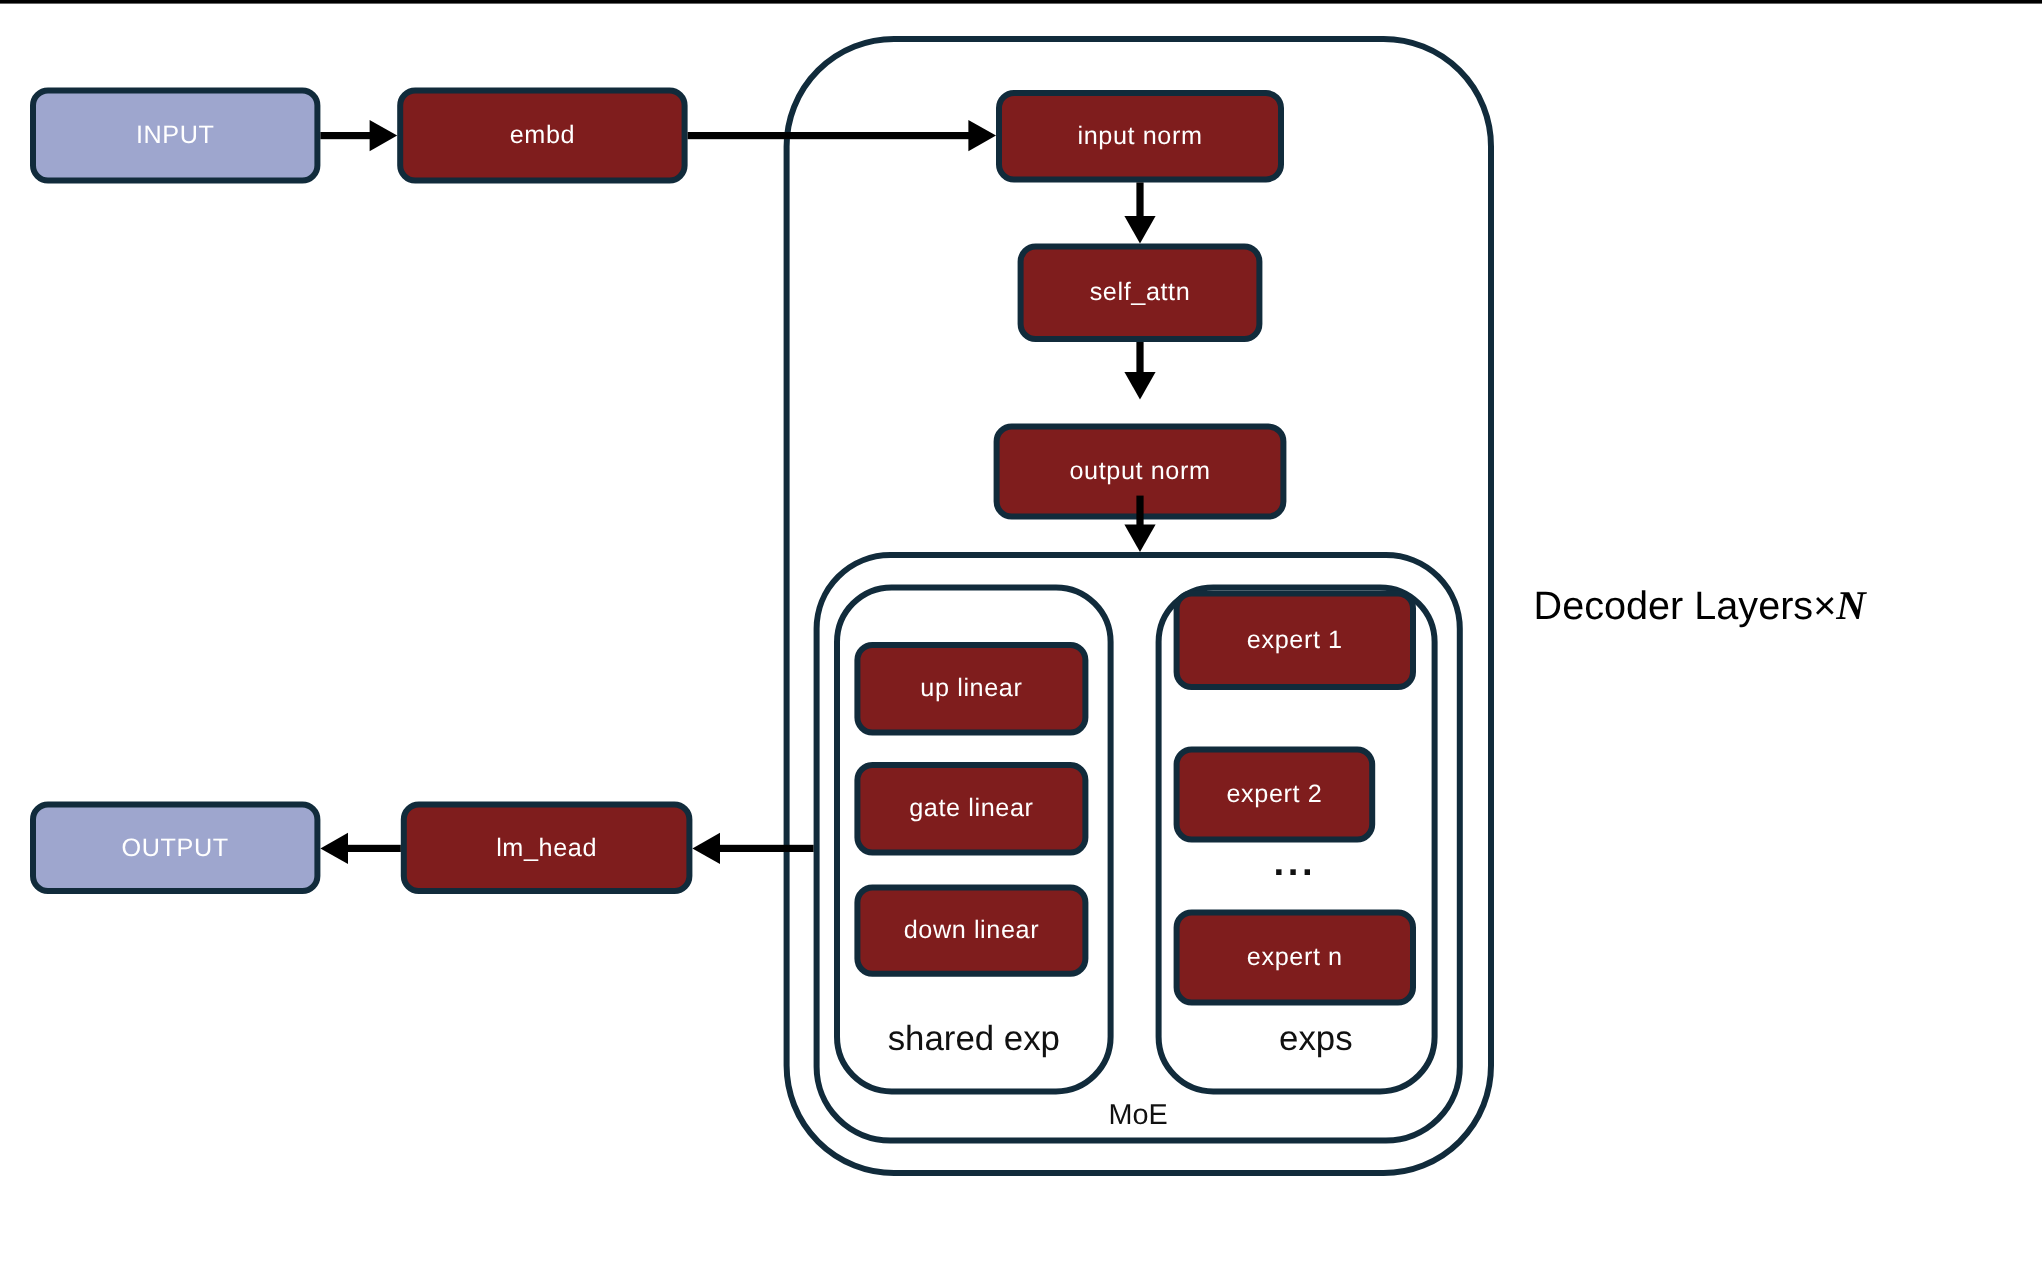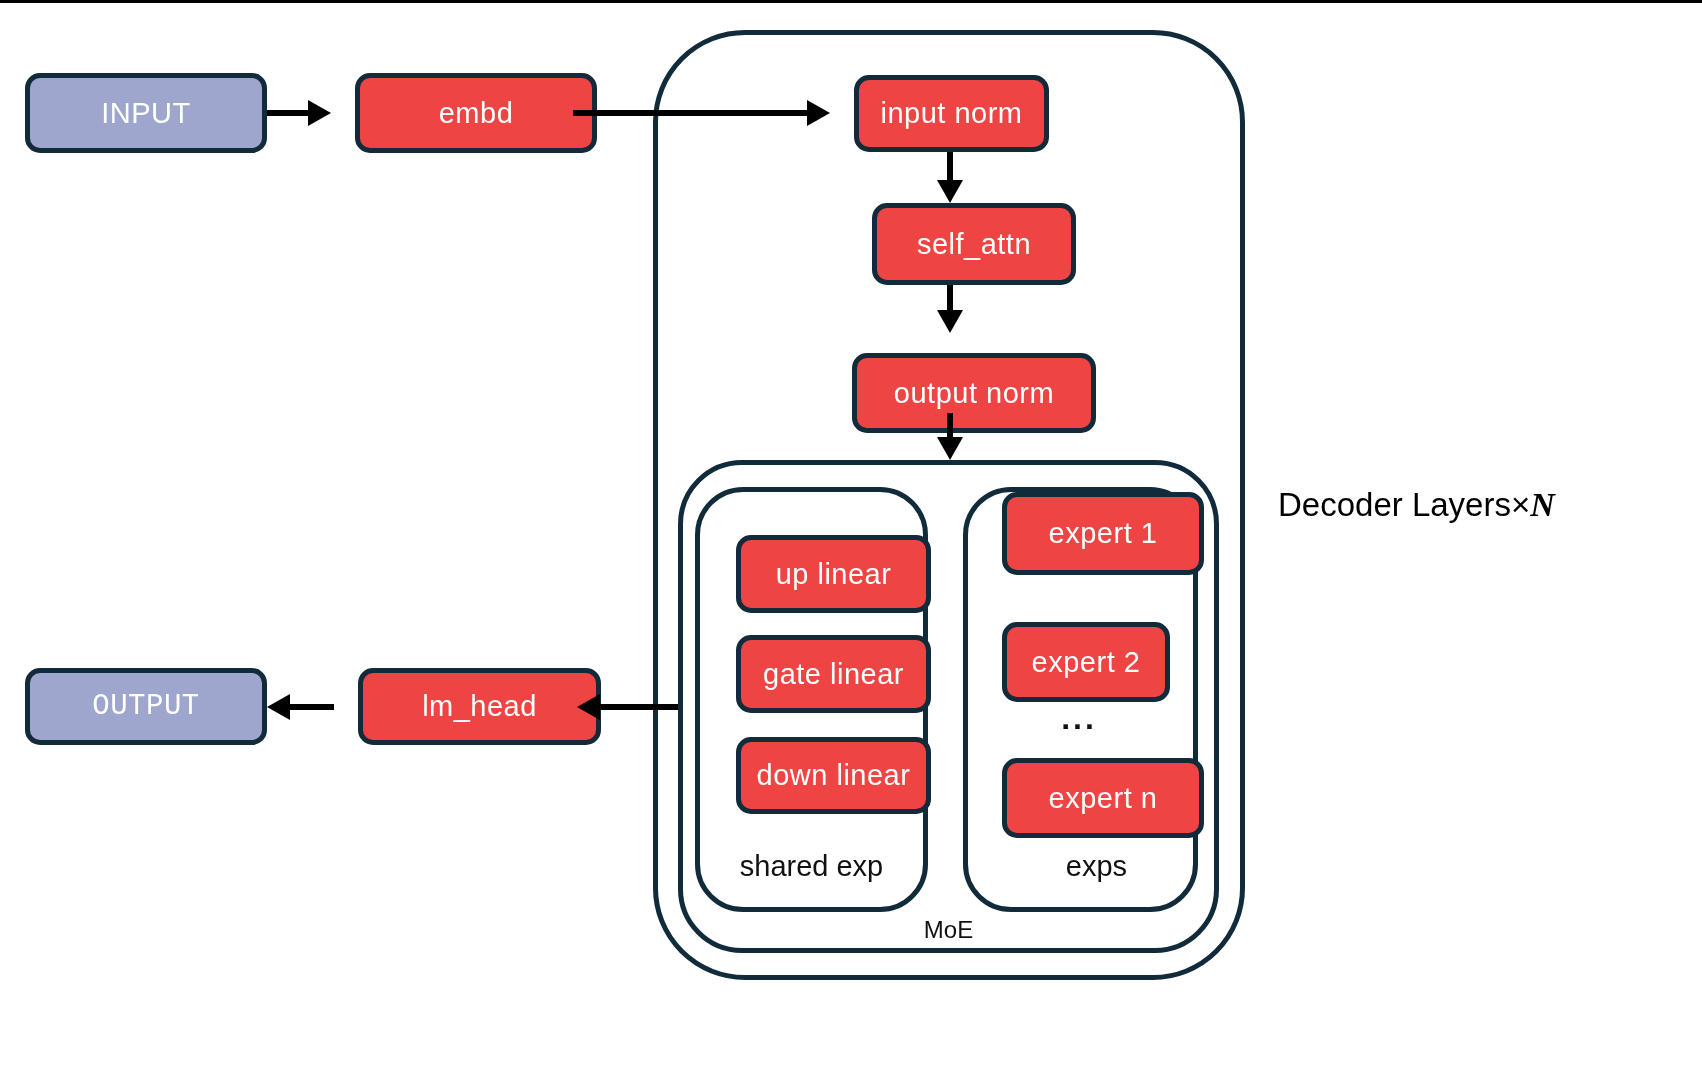--- a/index.html
+++ b/index.html
@@ -6,23 +6,23 @@
   body{
     width:1702px;height:1068px;position:relative;background:#ffffff;
     font-family:"Liberation Sans", sans-serif;overflow:hidden;
   }
   .abs{position:absolute;box-sizing:border-box;}
   .topline{left:0;top:0;width:1702px;height:3px;background:#000;}
   
   .node{
     border:5px solid #112B3B;border-radius:15px;
     display:flex;align-items:center;justify-content:center;
-    color:#ffffff;font-size:29px;letter-spacing:.5px;z-index:3;
+    color:#ffffff;font-size:21px;letter-spacing:.5px;z-index:3;
   }
-  .salmon{background:#ef4444;margin-left:24px;}
+  .salmon{background:#7f1d1d;}
   .purple{background:#9EA6CE;}
   
   .container{border:5px solid #112B3B;background:transparent;z-index:1;}
   
   .hline{height:6px;background:#000;z-index:5;}
   .vline{width:6px;background:#000;z-index:5;}
   .ah-right{width:0;height:0;border-left:23px solid #000;border-top:13px solid transparent;border-bottom:13px solid transparent;z-index:5;}
   .ah-left{width:0;height:0;border-right:23px solid #000;border-top:13px solid transparent;border-bottom:13px solid transparent;z-index:5;}
   .ah-down{width:0;height:0;border-top:23px solid #000;border-left:13px solid transparent;border-right:13px solid transparent;z-index:5;}
   
@@ -47,29 +47,29 @@
 <div class="abs container" style="left:963px;top:487px;width:235px;height:425px;border-radius:48px;"></div>
 
 <div class="abs node purple" style="left:25px;top:73px;width:242px;height:80px;">
     <span>INPUT</span>
   </div>
 
 <div class="abs node salmon" style="left:331px;top:73px;width:242px;height:80px;">
     <span>embd</span>
   </div>
 
-<div class="abs node purple" style="left:25px;top:668px;width:242px;height:77px;font-family:Liberation Mono, monospace;">
+<div class="abs node purple" style="left:25px;top:668px;width:242px;height:77px;">
     <span>OUTPUT</span>
   </div>
 
 <div class="abs node salmon" style="left:334px;top:668px;width:243px;height:77px;">
     <span>lm_head</span>
   </div>
 
-<div class="abs node salmon" style="left:830px;top:75px;width:195px;height:77px;">
+<div class="abs node salmon" style="left:830px;top:75px;width:240px;height:77px;">
     <span>input norm</span>
   </div>
 
 <div class="abs node salmon" style="left:848px;top:203px;width:204px;height:82px;">
     <span>self_attn</span>
   </div>
 
 <div class="abs node salmon" style="left:828px;top:353px;width:244px;height:80px;">
     <span>output norm</span>
   </div>

